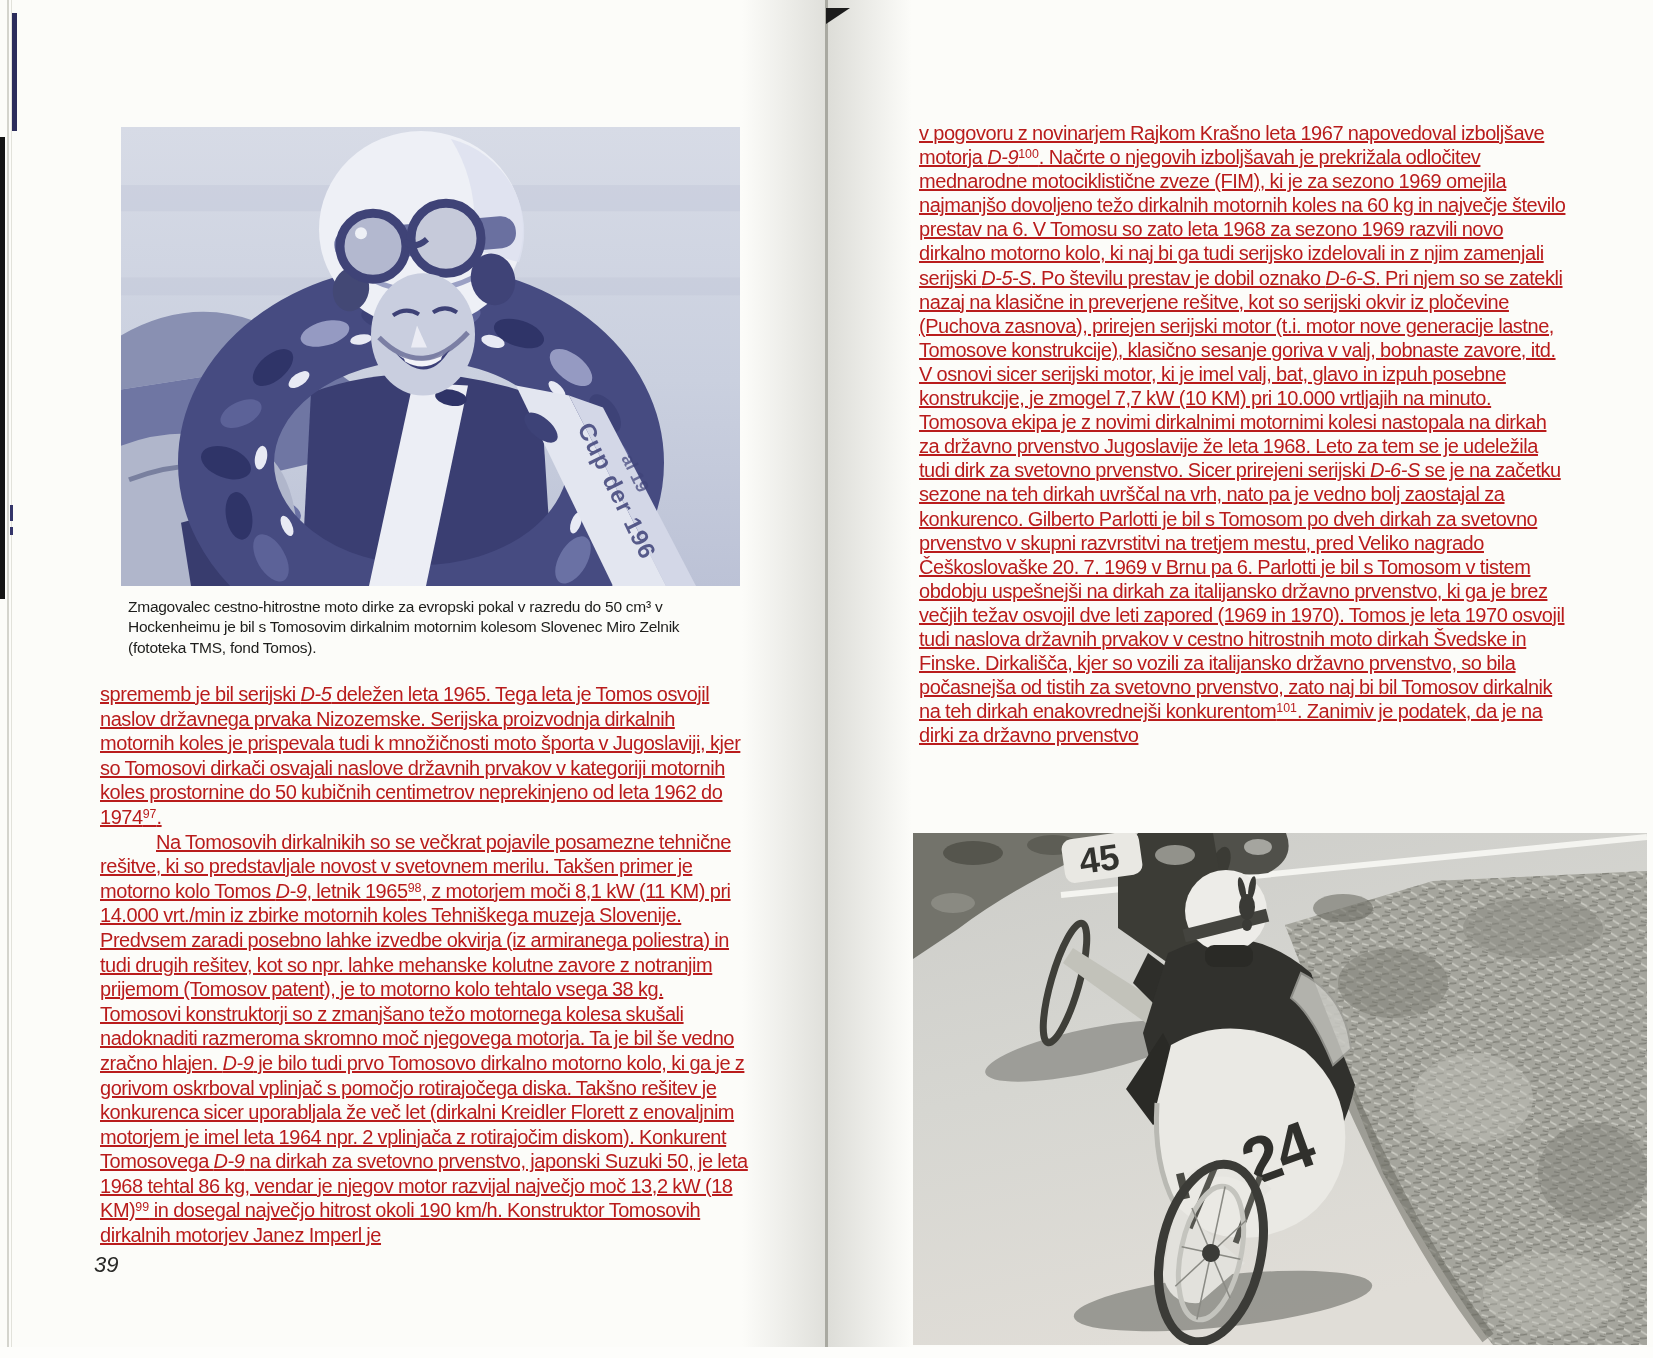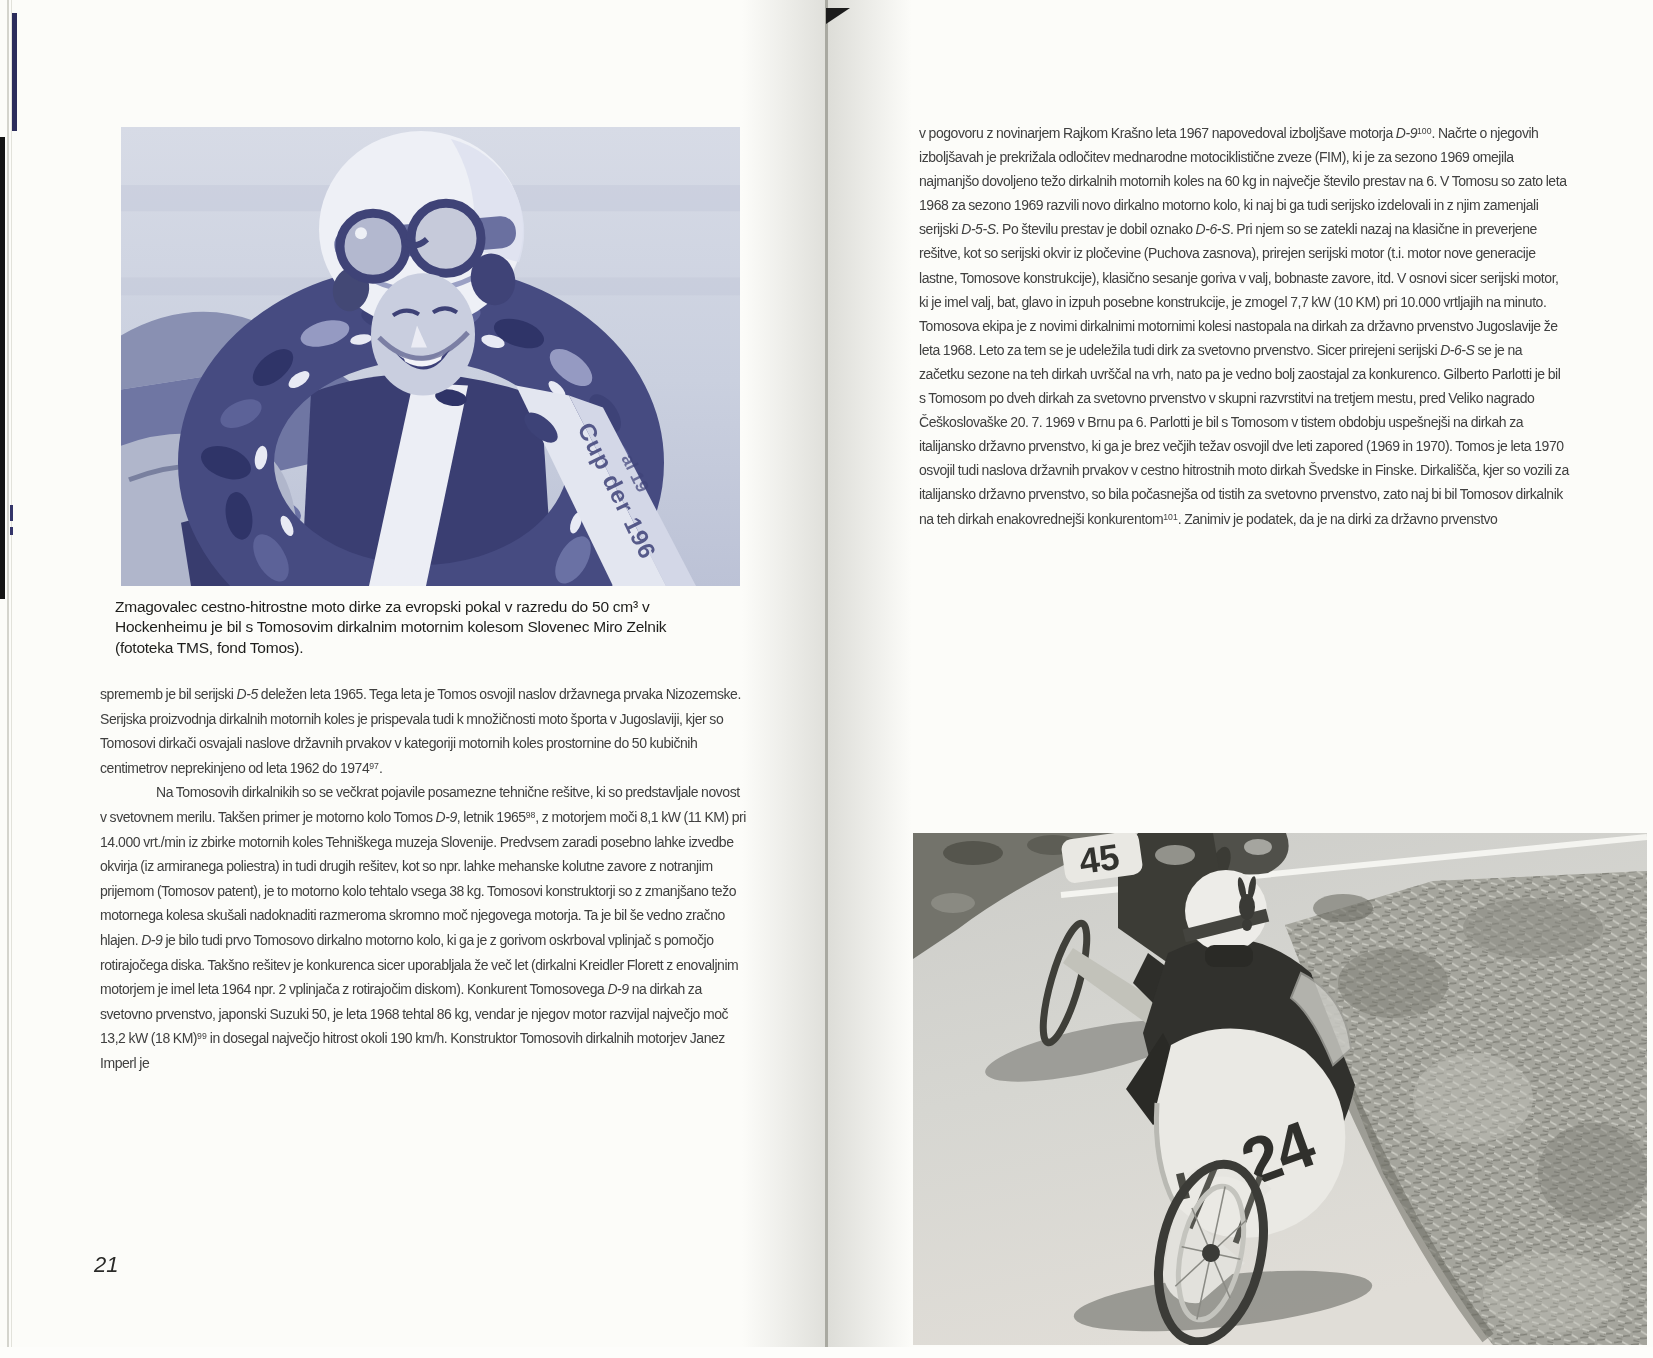--- a/index.html
+++ b/index.html
@@ -20,23 +20,23 @@
      background:linear-gradient(to right,rgba(178,178,170,.42),rgba(178,178,170,0));}
   .gutter-notch{position:absolute;left:826px;top:8px;width:0;height:0;
      border-top:16px solid #1c1c1c;border-right:24px solid transparent;}
   .bottom-strip{position:absolute;left:0;top:1347px;width:100%;height:11px;background:#fdfdfb;}
   
   .left-photo{position:absolute;left:121px;top:127px;width:619px;height:459px;}
   .right-photo{position:absolute;left:913px;top:833px;width:734px;height:512px;}
   .left-photo svg,.right-photo svg{display:block;width:100%;height:100%;}
   
   .caption{position:absolute;font-size:15.5px;line-height:20.3px;letter-spacing:-0.25px;color:#1d1d1b;}
-  .cap-left{left:115px;top:597px;width:565px;}
+  .cap-left{left:128px;top:597px;width:565px;}
   .cap-right{left:913px;top:787px;width:645px;}
-  .body-text{position:absolute;font-size:14px;letter-spacing:-0.45px;word-spacing:-0.4px;color:#404040;}
+  .body-text{position:absolute;font-size:20px;letter-spacing:-0.45px;word-spacing:-0.4px;color:#b91c1c;text-decoration:underline;}
   .body-left{left:100px;top:682px;width:648px;line-height:24.6px;}
   .body-right{left:919px;top:121px;width:650px;line-height:24.1px;}
   .body-text p{margin:0;}
   .body-text p.ind{text-indent:56px;}
   .it{font-style:italic;}
   sup{font-size:62%;line-height:0;vertical-align:0.45em;letter-spacing:0;}
   .page-num{position:absolute;left:94px;top:1252px;font-size:22px;font-style:italic;color:#2a2a28;}
 </style>
 </head>
 <body>
@@ -159,21 +159,21 @@
     </svg>
   </div>
 
   <div class="caption cap-left">Zmagovalec cestno-hitrostne moto dirke za evropski pokal v razredu do 50 cm³ v Hockenheimu je bil s Tomosovim dirkalnim motornim kolesom Slovenec Miro Zelnik (fototeka TMS, fond Tomos).</div>
 
   <div class="body-text body-left">
       <p><span>sprememb je bil serijski </span><span class="it">D-5</span><span> deležen leta 1965. Tega leta je Tomos osvojil naslov državnega prvaka Nizozemske. Serijska proizvodnja dirkalnih motornih koles je prispevala tudi k množičnosti moto športa v Jugoslaviji, kjer so Tomosovi dirkači osvajali naslove državnih prvakov v kategoriji motornih koles prostornine do 50 kubičnih centimetrov neprekinjeno od leta 1962 do 1974</span><sup>97</sup><span>.</span></p>
       <p class="ind"><span>Na Tomosovih dirkalnikih so se večkrat pojavile posamezne tehnične rešitve, ki so predstavljale novost v svetovnem merilu. Takšen primer je motorno kolo Tomos </span><span class="it">D-9</span><span>, letnik 1965</span><sup>98</sup><span>, z motorjem moči 8,1 kW (11 KM) pri 14.000 vrt./min iz zbirke motornih koles Tehniškega muzeja Slovenije. Predvsem zaradi posebno lahke izvedbe okvirja (iz armiranega poliestra) in tudi drugih rešitev, kot so npr. lahke mehanske kolutne zavore z notranjim prijemom (Tomosov patent), je to motorno kolo tehtalo vsega 38 kg. Tomosovi konstruktorji so z zmanjšano težo motornega kolesa skušali nadoknaditi razmeroma skromno moč njegovega motorja. Ta je bil še vedno zračno hlajen. </span><span class="it">D-9</span><span> je bilo tudi prvo Tomosovo dirkalno motorno kolo, ki ga je z gorivom oskrboval vplinjač s pomočjo rotirajočega diska. Takšno rešitev je konkurenca sicer uporabljala že več let (dirkalni Kreidler Florett z enovaljnim motorjem je imel leta 1964 npr. 2 vplinjača z rotirajočim diskom). Konkurent Tomosovega </span><span class="it">D-9</span><span> na dirkah za svetovno prvenstvo, japonski Suzuki 50, je leta 1968 tehtal 86 kg, vendar je njegov motor razvijal največjo moč 13,2 kW (18 KM)</span><sup>99</sup><span> in dosegal največjo hitrost okoli 190 km/h. Konstruktor Tomosovih dirkalnih motorjev Janez Imperl je</span></p>
     </div>
 
-  <div class="page-num">21</div>
+  <div class="page-num">39</div>
 
   <div class="body-text body-right">
       <p><span>v pogovoru z novinarjem Rajkom Krašno leta 1967 napovedoval izboljšave motorja </span><span class="it">D-9</span><sup>100</sup><span>. Načrte o njegovih izboljšavah je prekrižala odločitev mednarodne motociklistične zveze (FIM), ki je za sezono 1969 omejila najmanjšo dovoljeno težo dirkalnih motornih koles na 60 kg in največje število prestav na 6. V Tomosu so zato leta 1968 za sezono 1969 razvili novo dirkalno motorno kolo, ki naj bi ga tudi serijsko izdelovali in z njim zamenjali serijski </span><span class="it">D-5-S</span><span>. Po številu prestav je dobil oznako </span><span class="it">D-6-S</span><span>. Pri njem so se zatekli nazaj na klasične in preverjene rešitve, kot so serijski okvir iz pločevine (Puchova zasnova), prirejen serijski motor (t.i. motor nove generacije lastne, Tomosove konstrukcije), klasično sesanje goriva v valj, bobnaste zavore, itd. V osnovi sicer serijski motor, ki je imel valj, bat, glavo in izpuh posebne konstrukcije, je zmogel 7,7 kW (10 KM) pri 10.000 vrtljajih na minuto. Tomosova ekipa je z novimi dirkalnimi motornimi kolesi nastopala na dirkah za državno prvenstvo Jugoslavije že leta 1968. Leto za tem se je udeležila tudi dirk za svetovno prvenstvo. Sicer prirejeni serijski </span><span class="it">D-6-S</span><span> se je na začetku sezone na teh dirkah uvrščal na vrh, nato pa je vedno bolj zaostajal za konkurenco. Gilberto Parlotti je bil s Tomosom po dveh dirkah za svetovno prvenstvo v skupni razvrstitvi na tretjem mestu, pred Veliko nagrado Češkoslovaške 20. 7. 1969 v Brnu pa 6. Parlotti je bil s Tomosom v tistem obdobju uspešnejši na dirkah za italijansko državno prvenstvo, ki ga je brez večjih težav osvojil dve leti zapored (1969 in 1970). Tomos je leta 1970 osvojil tudi naslova državnih prvakov v cestno hitrostnih moto dirkah Švedske in Finske. Dirkališča, kjer so vozili za italijansko državno prvenstvo, so bila počasnejša od tistih za svetovno prvenstvo, zato naj bi bil Tomosov dirkalnik na teh dirkah enakovrednejši konkurentom</span><sup>101</sup><span>. Zanimiv je podatek, da je na dirki za državno prvenstvo</span></p>
     </div>
 
 
   <div class="right-photo">
     <svg viewBox="0 0 734 512" preserveAspectRatio="none">
       <defs>
         <linearGradient id="road" x1="0" y1="0" x2="0.3" y2="1">

